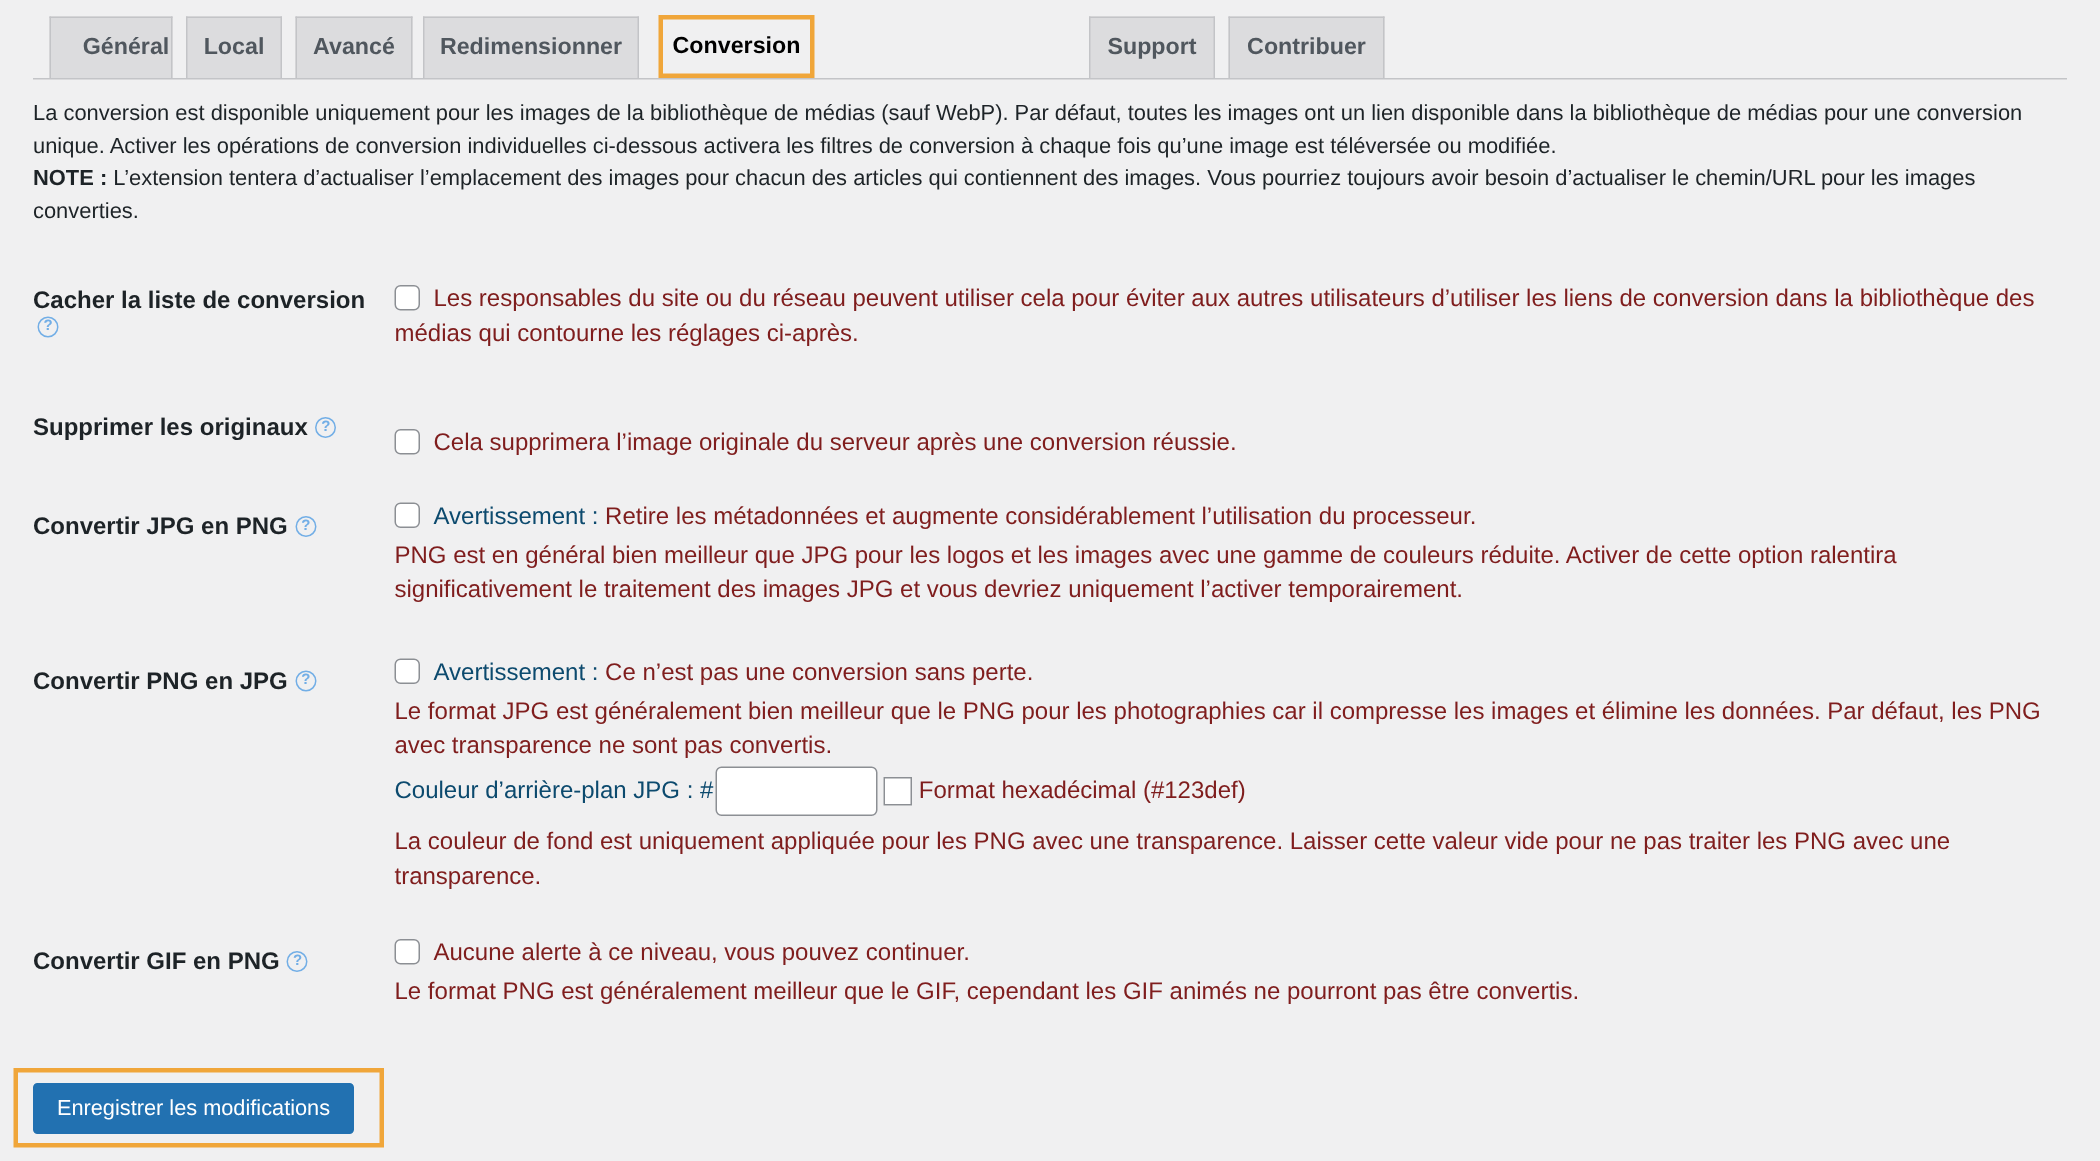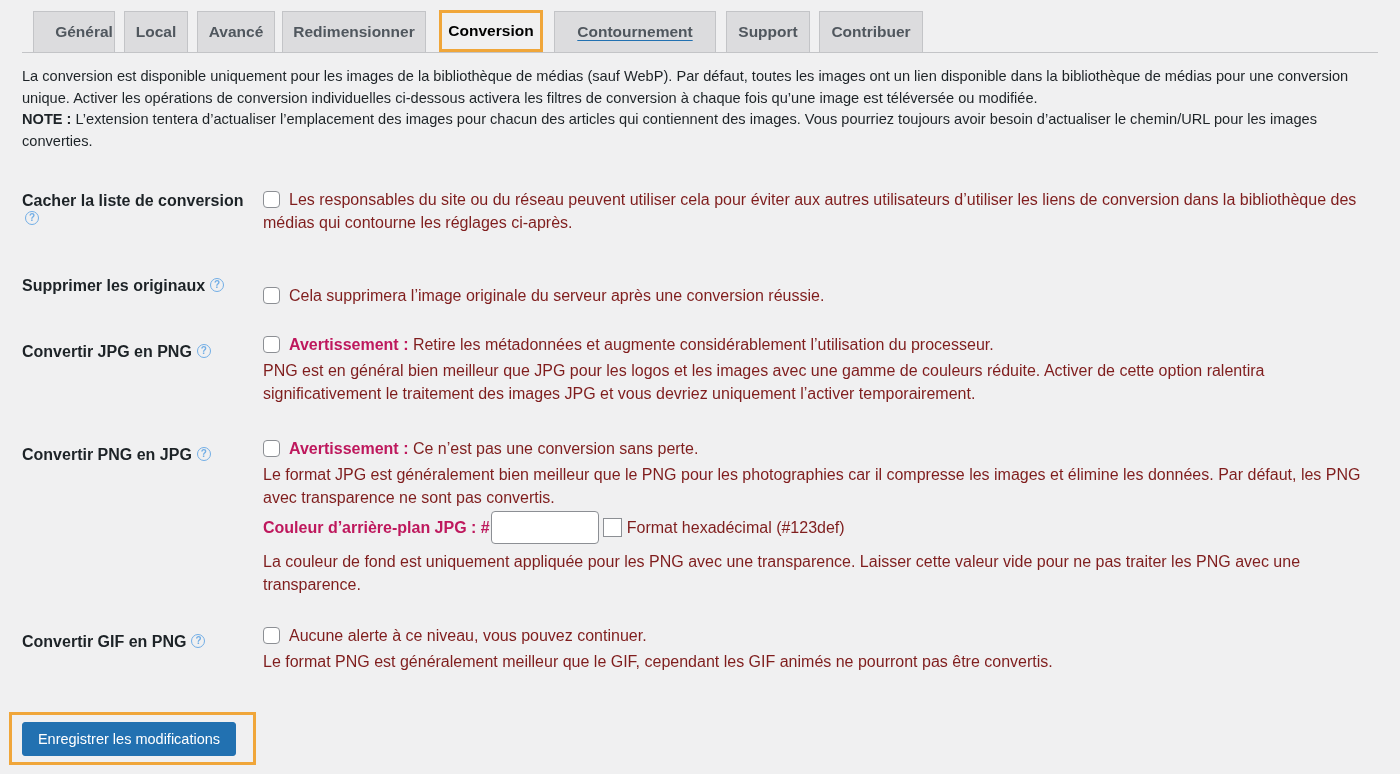--- a/index.html
+++ b/index.html
@@ -51,21 +51,21 @@
     position: absolute; left: 263px; width: 1100px;
     font-size: 16px; line-height: 23px; color: #3c434a;
   }
   .cb {
     display: inline-block; width: 17px; height: 17px;
     border: 1px solid #8c8f94; border-radius: 4px; background: #fff;
     vertical-align: -3px; margin-right: 9px;
   }
   .cb.square { border-radius: 0; border-color: #8c8f94; width: 19px; height: 19px; margin-right: 5px; margin-left: 4px; }
   .desc { color: #7f1d1d; }
-  .strong { font-weight: 700; color: #be185d; }
+  .strong { font-weight: 400; color: #0c4a6e; }
   .hexinput {
     display: inline-block; width: 108px; height: 33px;
     border: 1px solid #8c8f94; border-radius: 4px; background: #fff;
     vertical-align: middle; margin-left: 1px;
   }
   .save-wrap {
     position: absolute; left: 9px; top: 712px; width: 247px; height: 53px;
     border: 3px solid #f0a63a;
   }
   .save-btn {
@@ -86,23 +86,20 @@
       <span>Local</span>
     </div>
   <div class="tab" style="left:175px;width:78px;">
       <span>Avancé</span>
     </div>
   <div class="tab" style="left:260px;width:144px;">
       <span>Redimensionner</span>
     </div>
   <div class="tab active" style="left:417px;width:104px;">
       <span>Conversion</span>
-    </div>
-  <div class="tab underline" style="left:532px;width:162px;">
-      <span>Contournement</span>
     </div>
   <div class="tab" style="left:704px;width:84px;">
       <span>Support</span>
     </div>
   <div class="tab" style="left:797px;width:104px;">
       <span>Contribuer</span>
     </div>
 </div>
 
 <div class="intro">

